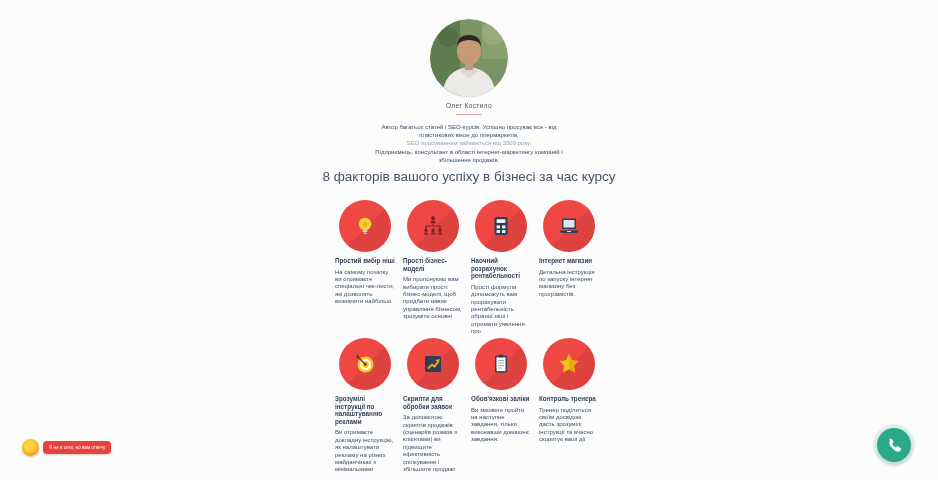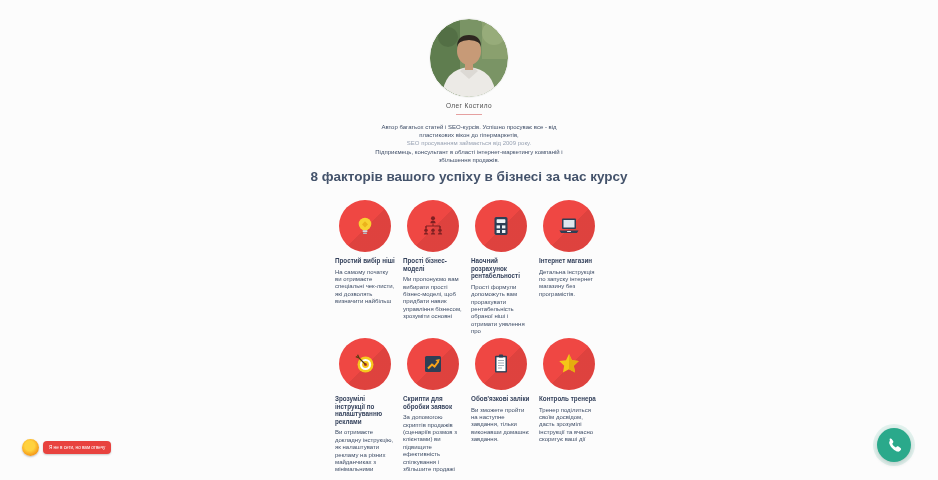--- a/index.html
+++ b/index.html
@@ -12,21 +12,21 @@
   
   .name{position:absolute;left:329px;top:102px;width:280px;text-align:center;
         font-size:6.5px;color:#4f4f4f;letter-spacing:.4px;}
   .divider{position:absolute;left:456px;top:114px;width:26px;height:1px;background:#e5a0a0;}
   
   .bio{position:absolute;left:299px;top:123px;width:340px;text-align:center;
        font-size:6px;line-height:8.2px;color:#3d4c66;}
   .bio .light{color:#98a2b3;}
   
   .heading{position:absolute;left:299px;top:169px;width:340px;text-align:center;
-           font-size:13.5px;color:#44536b;font-weight:700;}
+           font-size:13.5px;color:#44536b;font-weight:400;}
   
   .grid{position:absolute;left:335px;top:200px;display:grid;
         grid-template-columns:repeat(4,60px);column-gap:8px;grid-auto-rows:138px;}
   .cell{overflow:hidden;}
   .circ{position:relative;width:52px;height:52px;border-radius:50%;background:#ef4743;
         overflow:hidden;margin:0 0 5px 4px;display:flex;align-items:center;justify-content:center;}
   .circ::after{content:"";position:absolute;inset:0;border-radius:50%;
         background:linear-gradient(135deg,transparent 52%,rgba(0,0,0,.07) 52%);}
   .circ svg{position:relative;z-index:1;}
   .ititle{font-size:6.3px;line-height:7.6px;font-weight:bold;color:#35425c;margin-bottom:4px;}

